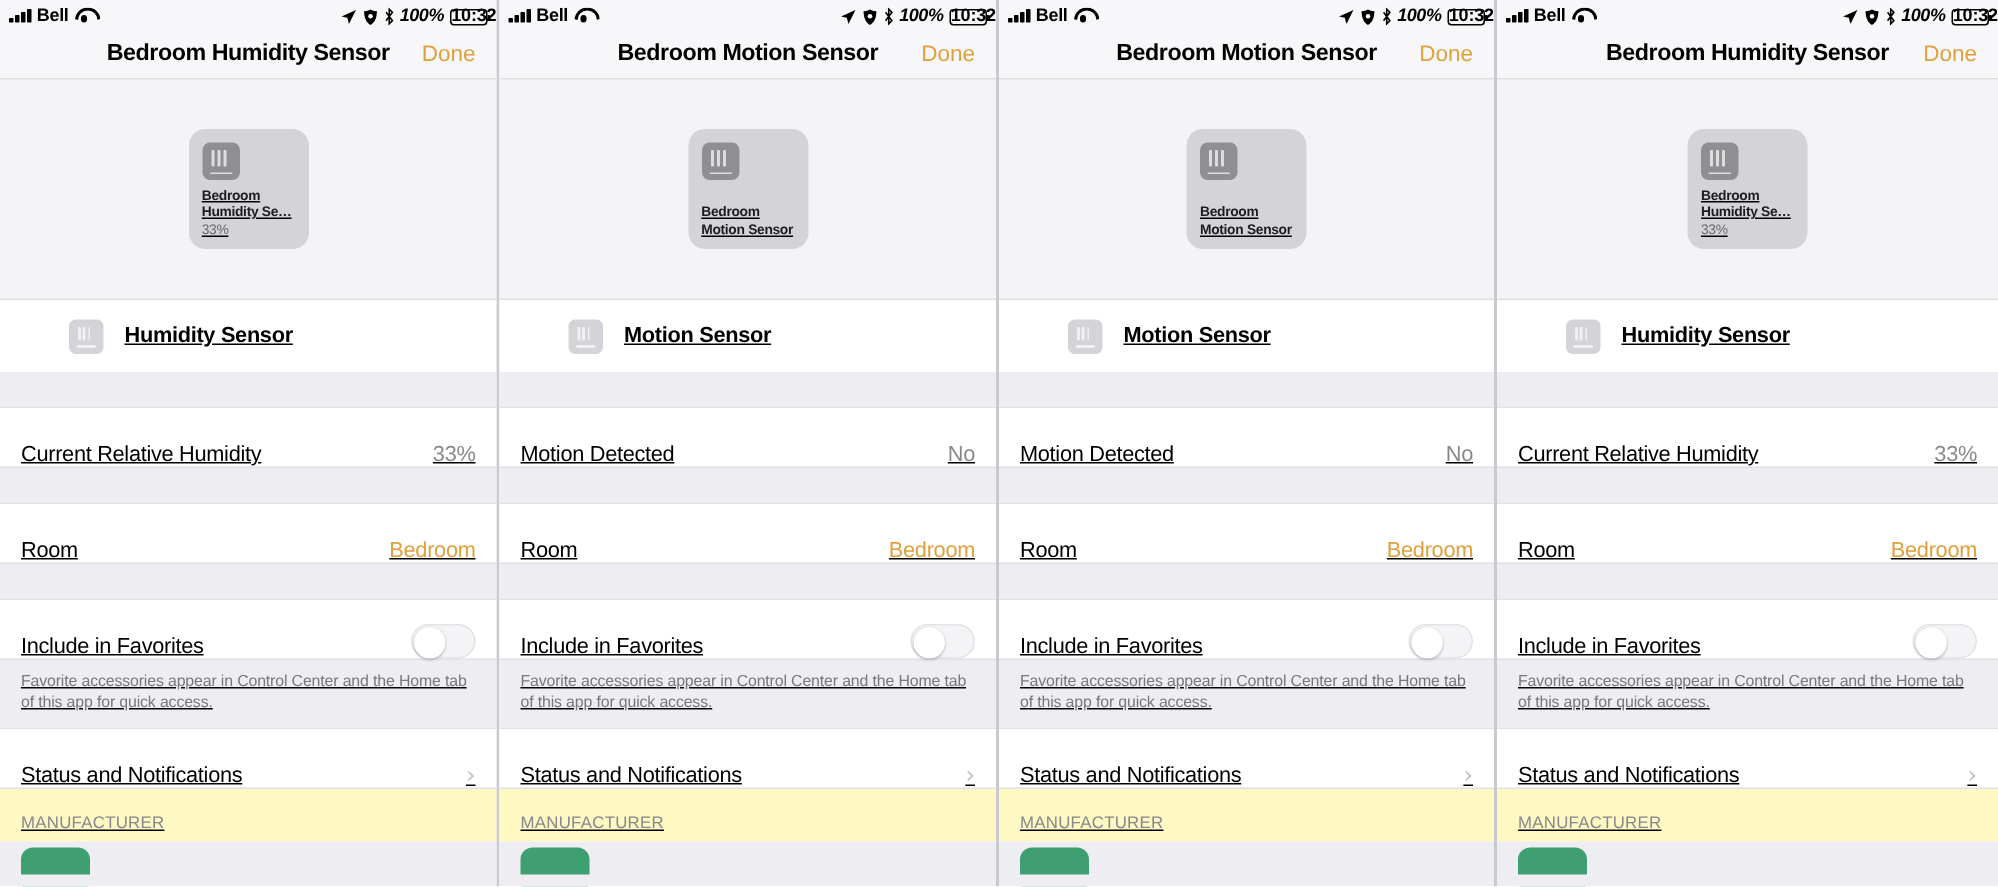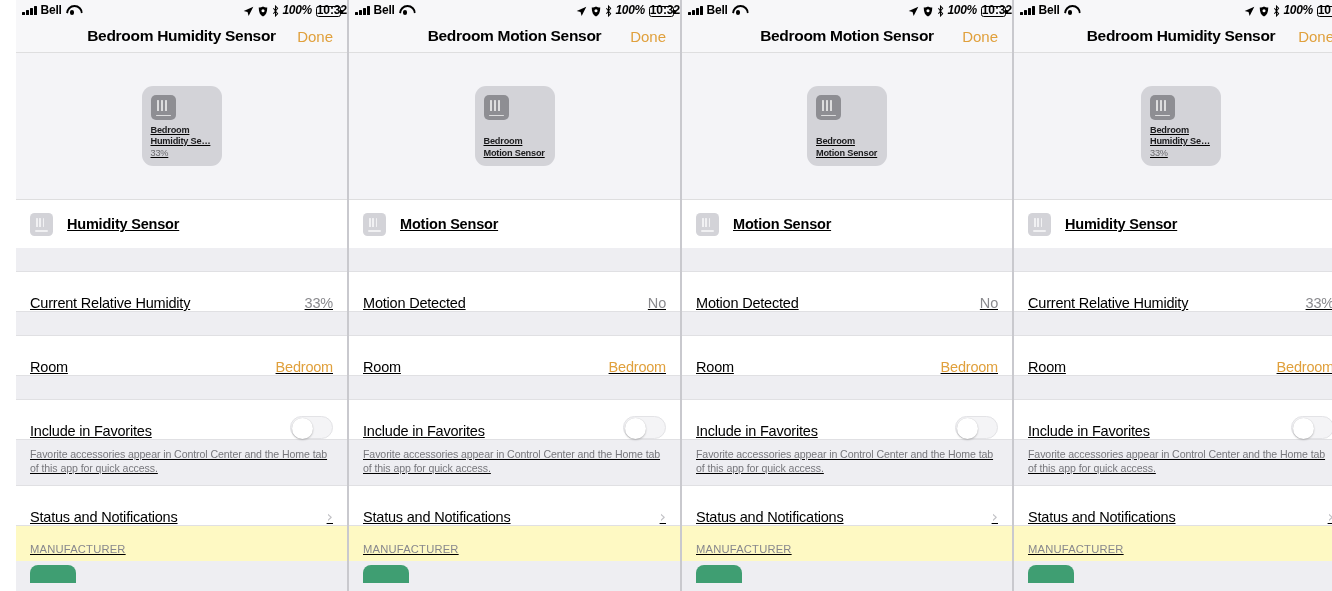--- a/index.html
+++ b/index.html
@@ -4,21 +4,21 @@
 <style>
   * { box-sizing: border-box; margin: 0; padding: 0; }
   html, body {
     width: 1332px; height: 591px;
     background: #ffffff;
     font-family: "Liberation Sans", sans-serif;
     overflow: hidden;
   }
   .screens {
     display: flex;
-    width: 1332px; height: 591px; padding-left: 16px;
+    width: 1332px; height: 591px;
   }
   .panel {
     position: relative;
     height: 591px;
     background: #ffffff;
     overflow: hidden;
     border-right: 2px solid #c9c9ce;
     flex: 0 0 auto;
   }
   .panel:last-child { border-right: none; }
@@ -133,20 +133,21 @@
     font-size: 9.2px; color: #6a6a6e; line-height: 11.5px; letter-spacing: -0.2px;
   }
 
   
   .svc-header {
     height: 48px;
     background: #ffffff;
     display: flex; align-items: center;
     padding-left: 14px;
     gap: 14px;
+    margin-left: 32px;
   }
   .svc-icon {
     width: 23px; height: 23px; background: #d3d3d8; border-radius: 4.5px;
     position: relative; overflow:hidden;
   }
   .svc-icon .bars { position: absolute; left: 6px; top: 5px; display: flex; gap: 1.6px; }
   .svc-icon .bars span { width: 1.7px; height: 9px; background: #f1f1f3; border-radius: 0.6px; display:block;}
   .svc-icon .base { position:absolute; left:5px; bottom:4px; width:13px; height:1.3px; background:#f1f1f3; border-radius:1px;}
   .svc-title {
     font-size: 14.5px; font-weight: bold; color: #000; letter-spacing: -0.2px;

